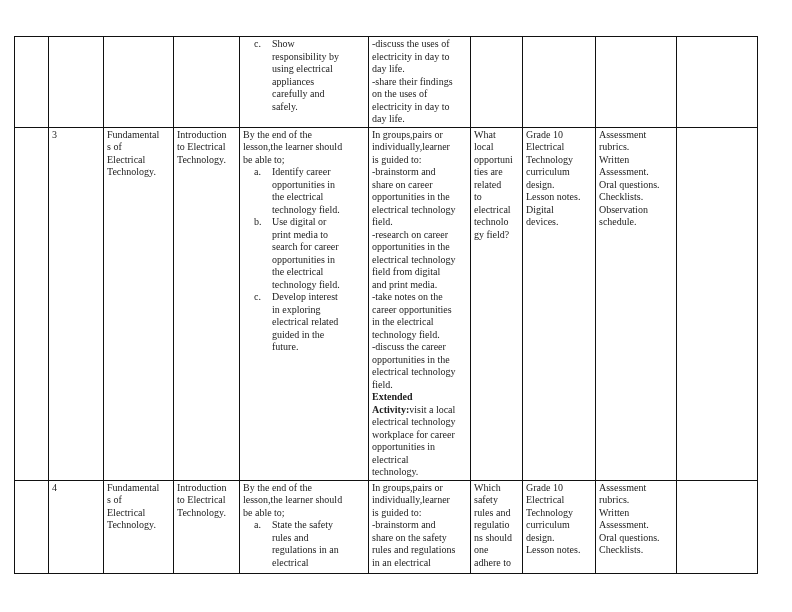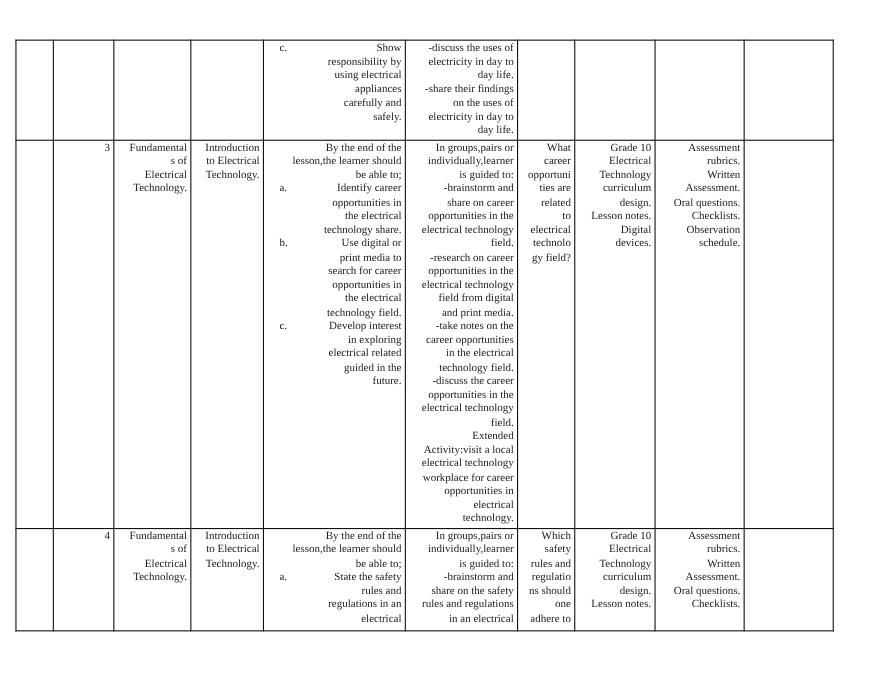--- a/index.html
+++ b/index.html
@@ -31,32 +31,31 @@
     line-height: 12.5px;
     color: #1b1b1b;
     overflow: hidden;
   }
   table.sow tr:nth-child(1) { height: 89px; }
   table.sow tr:nth-child(2) { height: 352px; }
   table.sow tr:nth-child(3) { height: 93px; }
   .blk .txt {
     display: block;
     white-space: pre-line;
-    text-align: right;
   }
   .blk.item {
     position: relative;
     padding-left: 29px;
   }
   .blk.item .lbl {
     position: absolute;
     left: 11px;
     top: 0;
   }
-  .txt b { font-weight: normal; }
+  .txt b { font-weight: bold; }
 </style>
 </head>
 <body>
 
 <div class="page">
   <table class="sow">
     <colgroup>
       <col style="width:34px">
       <col style="width:55px">
       <col style="width:70px">
@@ -127,21 +126,21 @@
             <div class="blk">
               <span class="txt">By the end of the
 lesson,the learner should
 be able to;</span>
             </div>
             <div class="blk item">
               <span class="lbl">a.</span>
               <span class="txt">Identify career
 opportunities in
 the electrical
-technology share.</span>
+technology field.</span>
             </div>
             <div class="blk item">
               <span class="lbl">b.</span>
               <span class="txt">Use digital or
 print media to
 search for career
 opportunities in
 the electrical
 technology field.</span>
             </div>
@@ -184,21 +183,21 @@
 electrical technology
 workplace for career
 opportunities in
 electrical
 technology.</span>
             </div>
           </td>
           <td>
             <div class="blk">
               <span class="txt">What
-career
+local
 opportuni
 ties are
 related
 to
 electrical
 technolo
 gy field?</span>
             </div>
           </td>
           <td>

